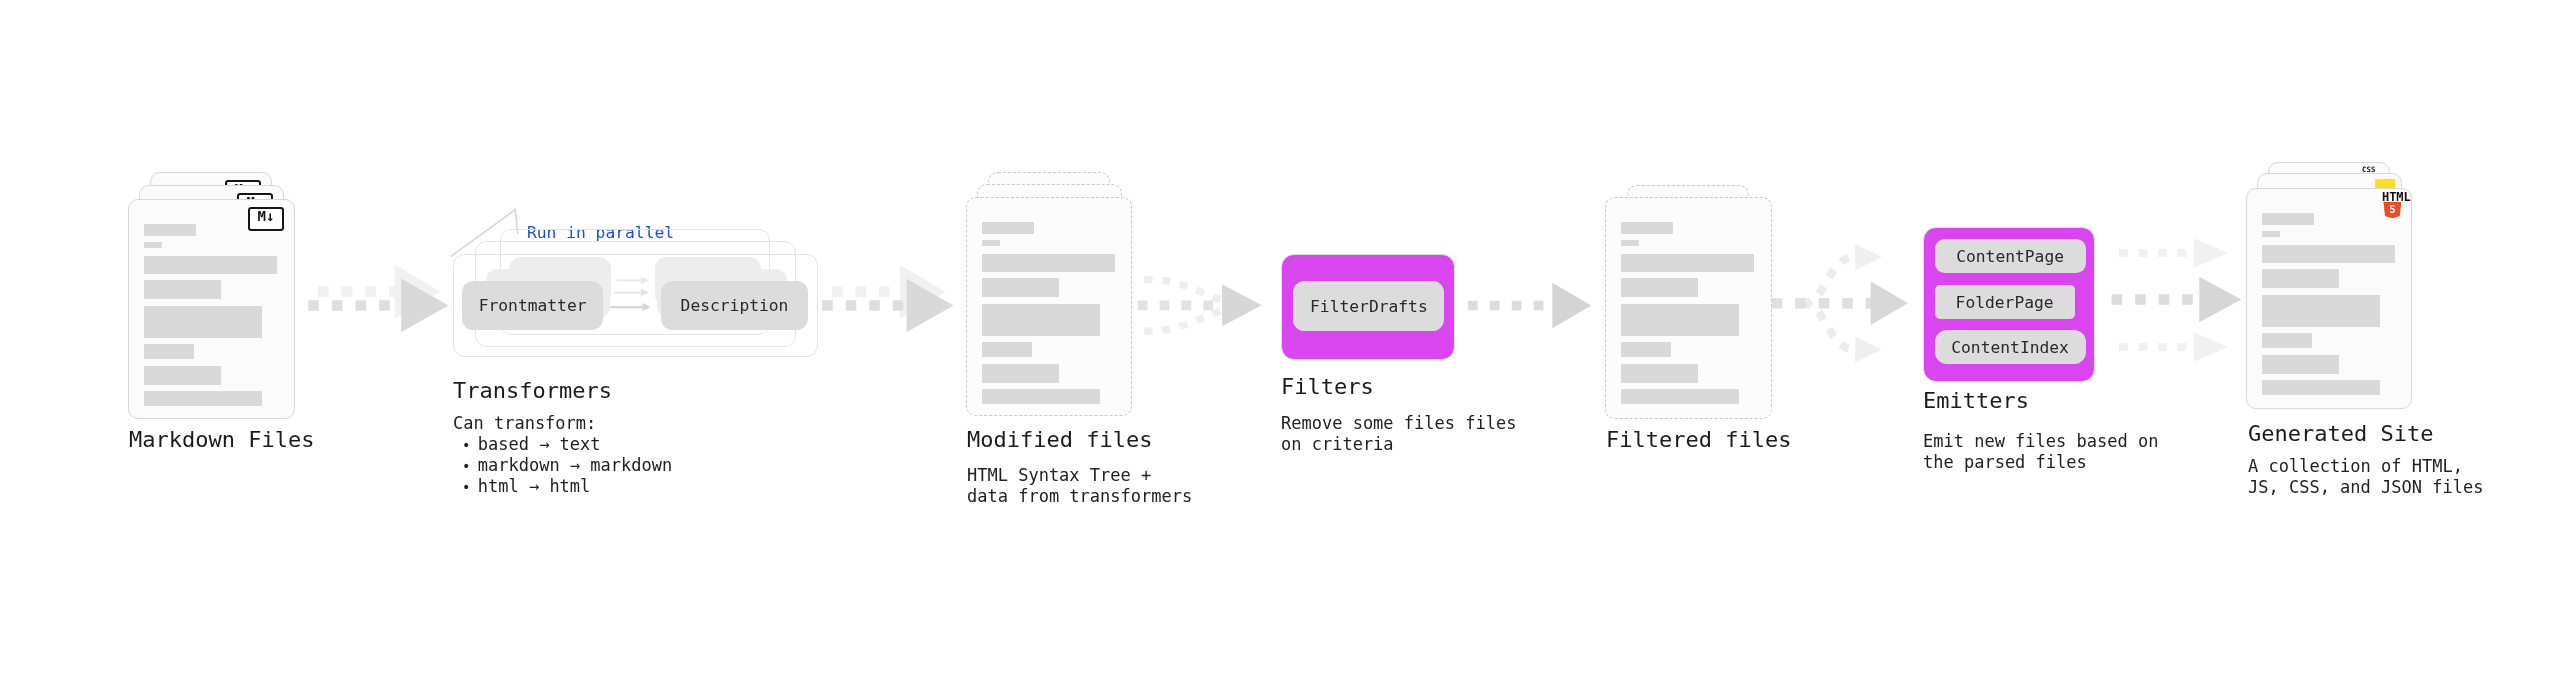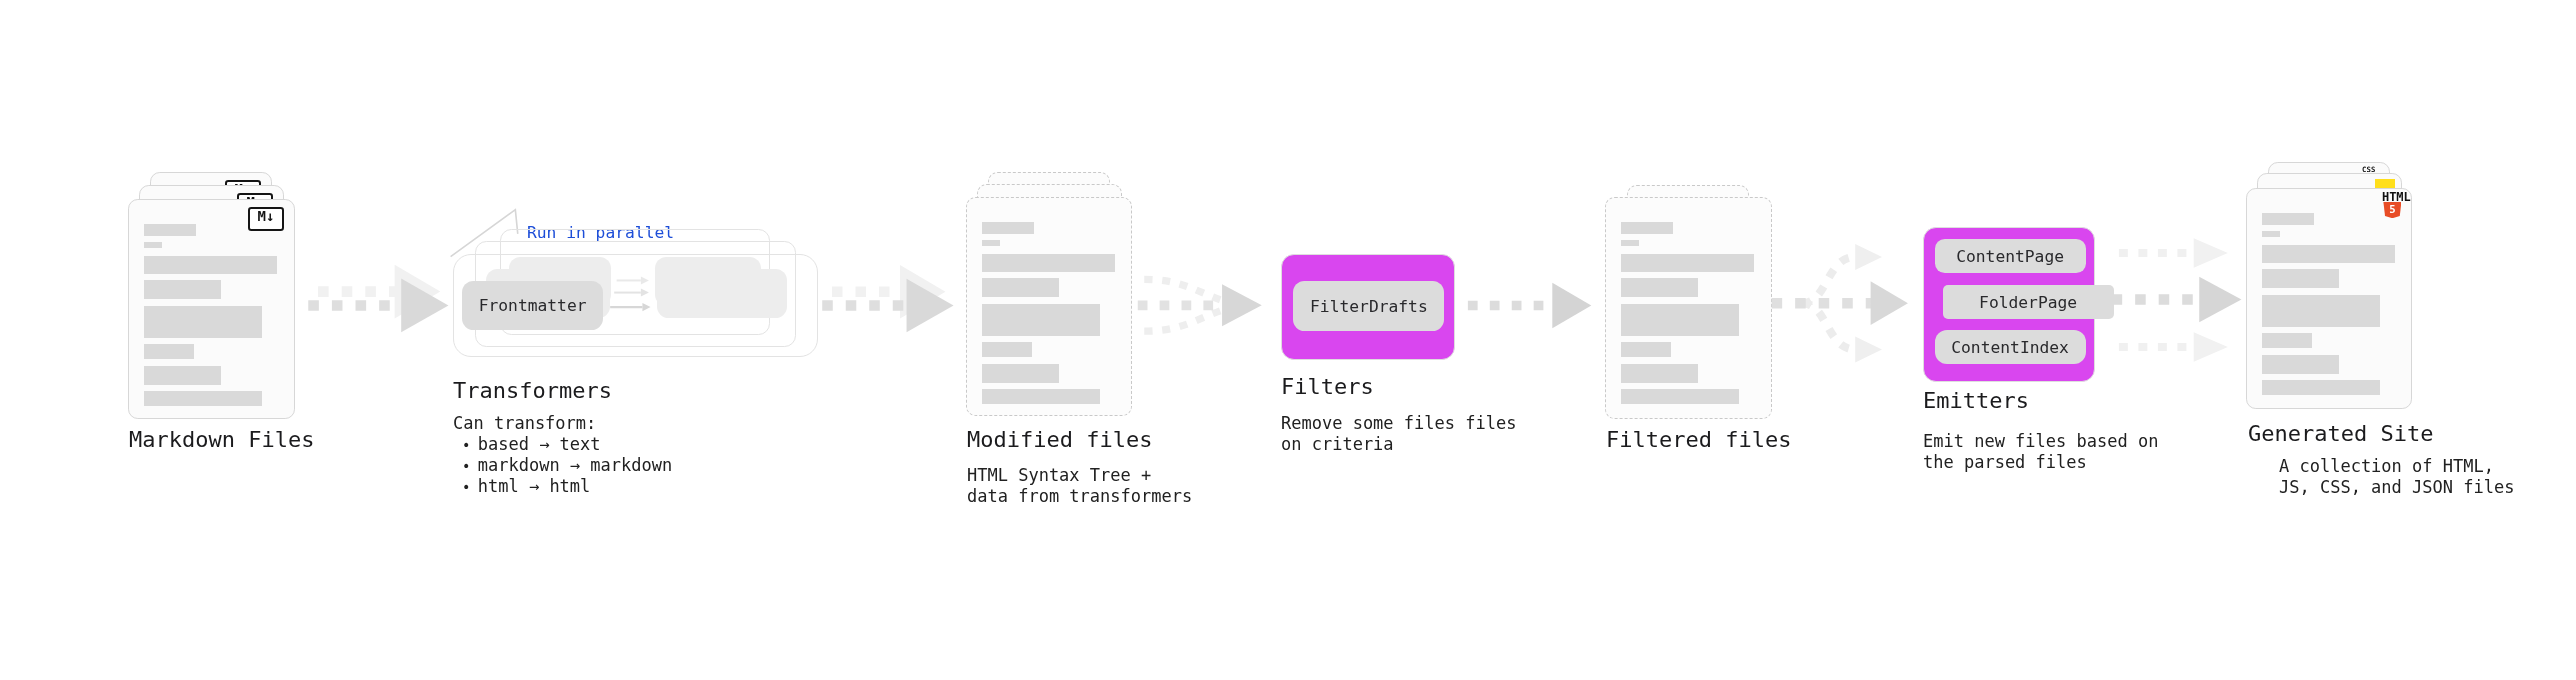--- a/index.html
+++ b/index.html
@@ -93,30 +93,31 @@
     <div class="note-label" style="left:527px;top:223px;">Run in parallel</div>
 
     <div class="layer-box" style="left:500px;top:229px;width:270px;height:106px;">
       <div class="ghost-pill" style="left:8.1px;width:102px;"></div>
       <div class="ghost-pill" style="right:8.1px;width:106px;"></div>
     </div>
     <div class="layer-box" style="left:475px;top:241px;width:321px;height:106px;">
       <div class="ghost-pill" style="left:9.8px;width:124px;"></div>
       <div class="ghost-pill" style="right:8.1px;width:130px;"></div>
     </div>
-    <div class="layer-box" style="left:453px;top:254px;width:365px;height:103px;border-radius:18px;">
+    <div class="layer-box" style="left:453px;top:254px;width:365px;height:103px;">
       <div class="pill" style="left:8.1px;top:26px;width:141px;height:49px;">Frontmatter</div>
       <svg style="left:156px;top:18.7px;" width="52" height="42" viewBox="0 0 64 52">
         <line x1="8" y1="8" x2="38" y2="8" stroke="#e9e9e9" stroke-width="2.5"></line>
         <polygon points="38,3 38,13 48,8" fill="#e9e9e9"></polygon>
         <line x1="5" y1="23" x2="38" y2="23" stroke="#e3e3e3" stroke-width="2.5"></line>
         <polygon points="38,18 38,28 48,23" fill="#e3e3e3"></polygon>
         <line x1="0" y1="41" x2="40" y2="41" stroke="#d7d7d7" stroke-width="2.5"></line>
         <polygon points="40,36 40,46 50,41" fill="#d7d7d7"></polygon>
       </svg>
+      <div class="pill" style="left:207px;top:26px;width:147px;height:49px;">Description</div>
     </div>
 
     <div class="stage-title" style="left:453px;top:354px;margin-top:24px;">Transformers</div>
     <div class="caption" style="left:453px;top:413px;">
       <div class="cap-line">Can transform:</div>
       <div class="cap-line bullet-row"><span class="blt">•</span><span>based → text</span></div>
       <div class="cap-line bullet-row"><span class="blt">•</span><span>markdown → markdown</span></div>
       <div class="cap-line bullet-row"><span class="blt">•</span><span>html → html</span></div>
     </div>
   </div>
@@ -193,21 +194,21 @@
     <polygon points="105,12 105,44 138,28" fill="#efefef"></polygon>
     <path d="M 40 85 C 70 85, 70 140, 103 142" fill="none" stroke="#ececec" stroke-width="10" stroke-dasharray="11 13"></path>
     <polygon points="105,126 105,158 138,142" fill="#efefef"></polygon>
     <line x1="2" y1="85" x2="126" y2="85" stroke="#dfdfdf" stroke-width="13" stroke-dasharray="13 16"></line>
     <polygon points="124,58 124,112 170,85" fill="#d8d8d8"></polygon>
   </svg>
 
   <div>
     <div class="panel" style="left:1923px;top:227px;width:172px;height:155px;">
       <div class="pill" style="left:10.6px;top:11.4px;width:151px;height:34px;border-radius:9.8px;">ContentPage</div>
-      <div class="pill" style="left:10.6px;top:57px;width:171px;height:34px;border-radius:5px;margin-left:8px;">FolderPage</div>
+      <div class="pill" style="left:10.6px;top:57px;width:140px;height:34px;border-radius:5px;">FolderPage</div>
       <div class="pill" style="left:10.6px;top:102px;width:151px;height:34px;border-radius:12px;">ContentIndex</div>
     </div>
     <div class="stage-title" style="left:1923px;top:388px;">Emitters</div>
     <div class="caption" style="left:1923px;top:431px;">
       <div class="cap-line">Emit new files based on</div>
       <div class="cap-line">the parsed files</div>
     </div>
   </div>
 
   <svg style="left:2114px;top:235px;" width="122" height="36" viewBox="0 0 150 44">
@@ -241,20 +242,20 @@
       <div class="bar b1"></div>
       <div class="bar b2"></div>
       <div class="bar b3"></div>
       <div class="bar b4"></div>
       <div class="bar b5"></div>
       <div class="bar b6"></div>
       <div class="bar b7"></div>
       <div class="bar b8"></div>
     </div>
     <div class="stage-title" style="left:2248px;top:421px;">Generated Site</div>
-    <div class="caption" style="left:2248px;top:455px;line-height:22px;margin-left:31px;">
+    <div class="caption" style="left:2248px;top:455px;line-height:22px;">
       <div class="cap-line">A collection of HTML,</div>
       <div class="cap-line">JS, CSS, and JSON files</div>
     </div>
   </div>
 
 </div>
 
 
 </body></html>

